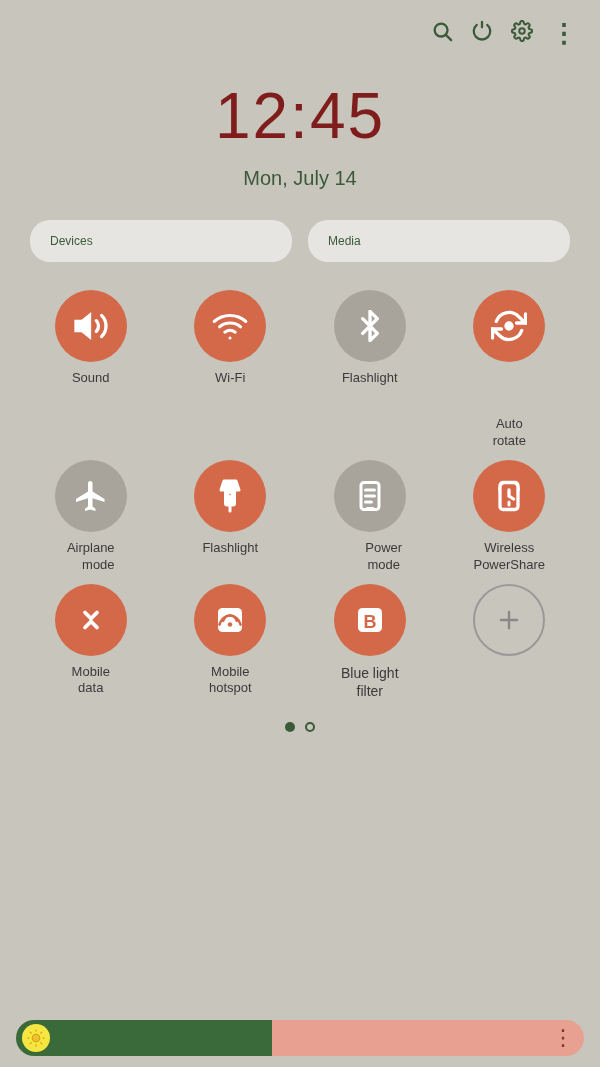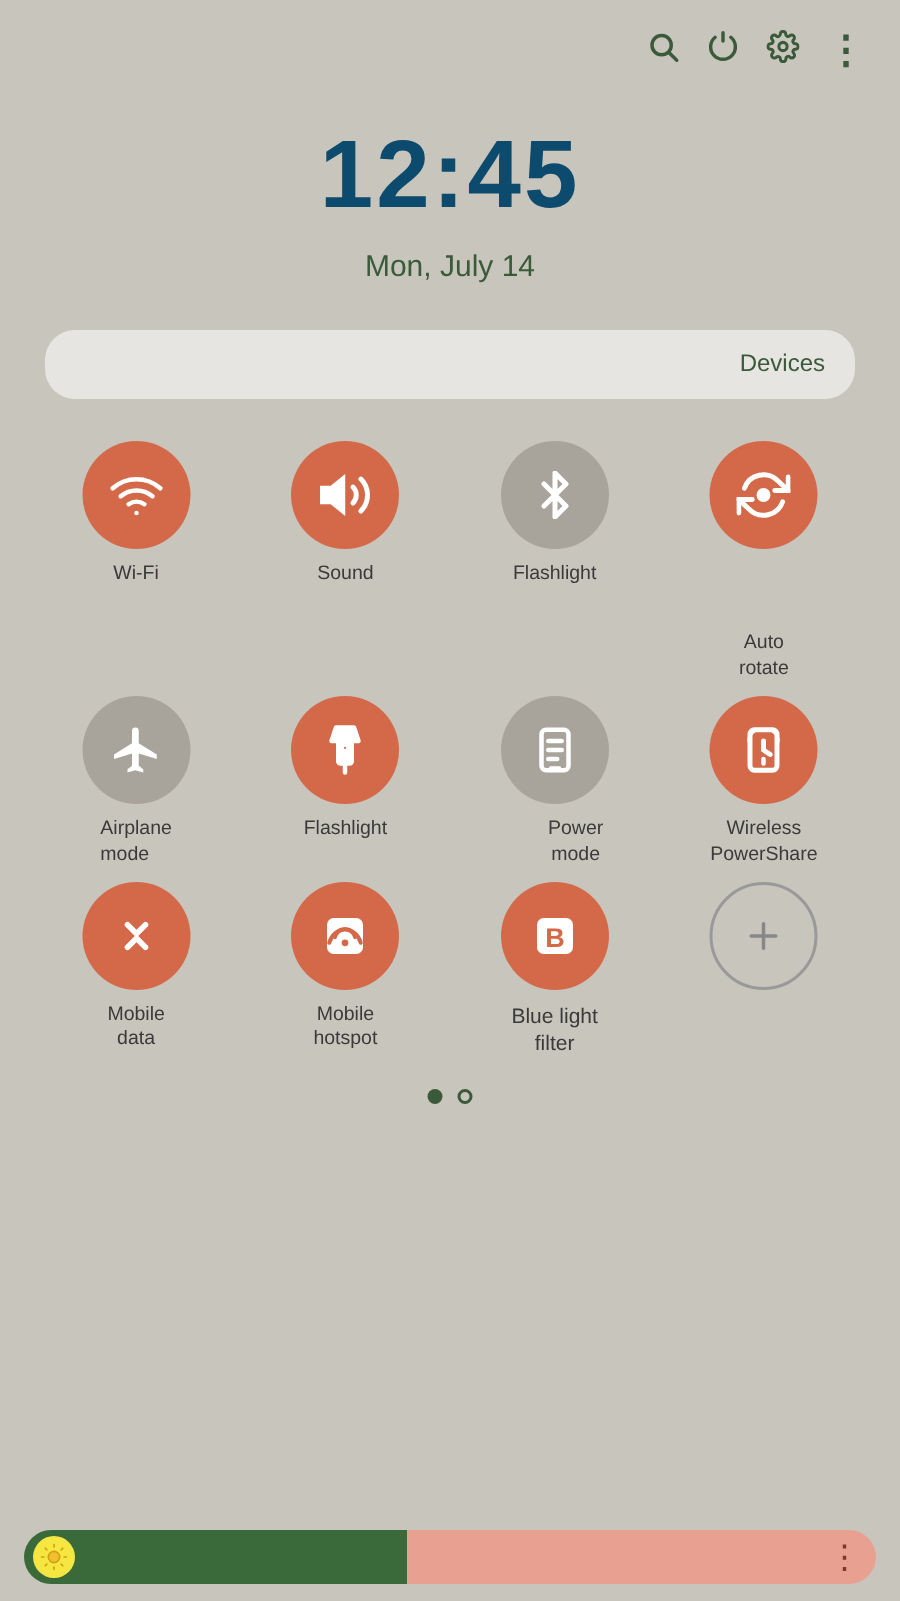--- a/index.html
+++ b/index.html
@@ -29,22 +29,22 @@
 
     .clock-section {
       display: flex;
       flex-direction: column;
       align-items: center;
       padding: 20px 0 30px 0;
     }
 
     .clock-time {
       font-size: 64px;
-      font-weight: 700;
-      color: #0c4a6e;
+      font-weight: 400;
+      color: #7f1d1d;
       letter-spacing: 2px;
     }
 
     .clock-date {
       font-size: 20px;
       color: #3a5a3a;
       margin-top: 14px;
     }
 
     .device-media-row {
@@ -53,24 +53,24 @@
       gap: 16px;
       padding: 0 30px 28px 30px;
     }
 
     .dm-button {
       flex: 1;
       background: rgba(255,255,255,0.55);
       border: none;
       border-radius: 20px;
       padding: 14px 20px;
-      font-size: 16px;
+      font-size: 12px;
       color: #3a5a3a;
       cursor: pointer;
-      text-align: right;
+      text-align: left;
     }
 
     .tiles-grid {
       display: grid;
       grid-template-columns: repeat(4, 1fr);
       gap: 10px 6px;
       padding: 0 24px;
     }
 
     .tile {
@@ -213,42 +213,43 @@
   <span class="top-icon" style="font-size:26px;color:#3a5a3a;font-weight:bold;letter-spacing:-1px;">⋮</span>
 </div>
 
 <div class="clock-section">
   <div class="clock-time">12:45</div>
   <div class="clock-date">Mon, July 14</div>
 </div>
 
 <div class="device-media-row">
   <button class="dm-button">Devices</button>
+  <button class="dm-button">Media</button>
 </div>
 
 <div class="tiles-grid">
-
-  <div class="tile">
-    <div class="tile-circle active">
-      <svg width="36" height="36" viewBox="0 0 24 24" fill="white">
-        <path d="M5 12.55a11 11 0 0 1 14.08 0M1.42 9a16 16 0 0 1 21.16 0M8.53 16.11a6 6 0 0 1 6.95 0M12 20h.01" stroke="white" stroke-width="2" stroke-linecap="round" fill="none"></path>
-      </svg>
-    </div>
-    <span class="tile-label">Wi-Fi</span>
-  </div>
 
   <div class="tile">
     <div class="tile-circle active">
       <svg width="36" height="36" viewBox="0 0 24 24" fill="none" stroke="white" stroke-width="2.2" stroke-linecap="round">
         <polygon points="11 5 6 9 2 9 2 15 6 15 11 19 11 5" fill="white" stroke="white"></polygon>
         <path d="M19.07 4.93a10 10 0 0 1 0 14.14"></path>
         <path d="M15.54 8.46a5 5 0 0 1 0 7.07"></path>
       </svg>
     </div>
     <span class="tile-label">Sound</span>
+  </div>
+
+  <div class="tile">
+    <div class="tile-circle active">
+      <svg width="36" height="36" viewBox="0 0 24 24" fill="white">
+        <path d="M5 12.55a11 11 0 0 1 14.08 0M1.42 9a16 16 0 0 1 21.16 0M8.53 16.11a6 6 0 0 1 6.95 0M12 20h.01" stroke="white" stroke-width="2" stroke-linecap="round" fill="none"></path>
+      </svg>
+    </div>
+    <span class="tile-label">Wi-Fi</span>
   </div>
 
   <div class="tile">
     <div class="tile-circle inactive">
       <svg width="32" height="32" viewBox="0 0 24 24" fill="none" stroke="white" stroke-width="2.5" stroke-linecap="round" stroke-linejoin="round">
         <polyline points="6.5 6.5 17.5 17.5 12 23 12 1 17.5 6.5 6.5 17.5"></polyline>
       </svg>
     </div>
     <span class="tile-label">Flashlight</span>
   </div>
@@ -265,21 +266,21 @@
     <span class="tile-label" style="white-space:pre-line;text-align:center;font-size:13px;color:#3a3a3a;margin-top:46px;">Auto
 rotate</span>
   </div>
 
   <div class="tile">
     <div class="tile-circle inactive">
       <svg width="36" height="36" viewBox="0 0 24 24" fill="white">
         <path d="M21 16v-2l-8-5V3.5a1.5 1.5 0 0 0-3 0V9l-8 5v2l8-2.5V19l-2 1.5V22l3.5-1 3.5 1v-1.5L13 19v-5.5l8 2.5z"></path>
       </svg>
     </div>
-    <span class="tile-label" style="white-space:pre-line;text-align:left;font-size:13px;color:#3a3a3a;">Airplane
+    <span class="tile-label" style="white-space:pre-line;text-align:right;font-size:13px;color:#3a3a3a;">Airplane
 mode</span>
   </div>
 
   <div class="tile">
     <div class="tile-circle active">
       <svg width="36" height="36" viewBox="0 0 24 24" fill="none" stroke="white" stroke-width="2" stroke-linecap="round" stroke-linejoin="round">
         <path d="M8 2h8l2 6H6L8 2z" fill="white" stroke="white"></path>
         <rect x="9" y="8" width="6" height="10" rx="1" fill="white"></rect>
         <path d="M12 18v4" stroke="white" stroke-width="2"></path>
         <circle cx="12" cy="11" r="1.5" fill="#d4694a"></circle>

